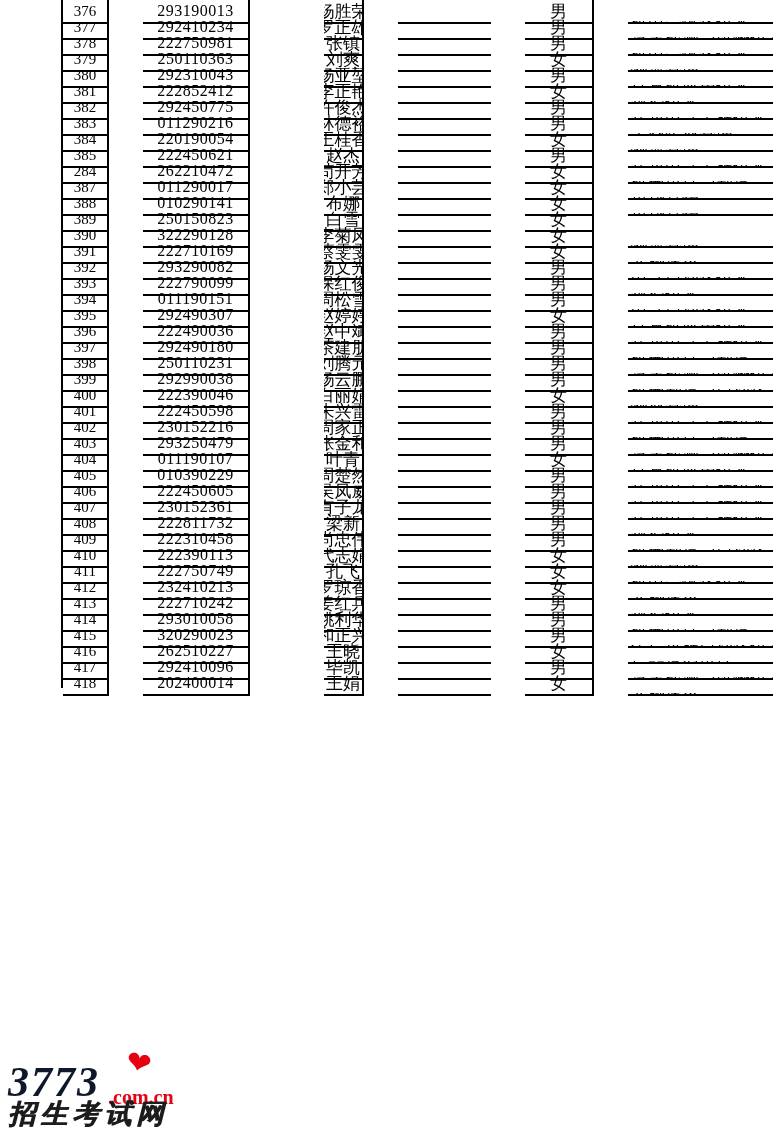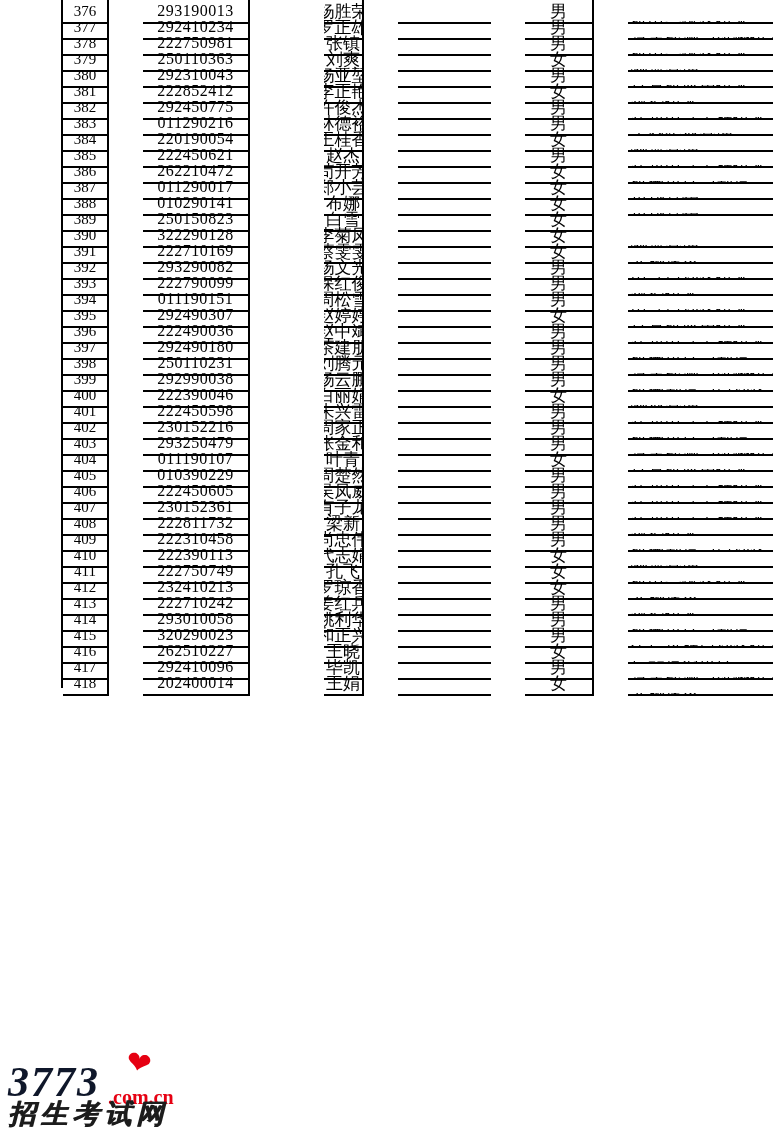--- a/index.html
+++ b/index.html
@@ -153,21 +153,21 @@
   <div class="row">
     <div class="cell rank">385</div>
     <div class="cell id">222450621</div>
     <div class="cell name">赵杰</div>
     <div class="cell score">410.83</div>
     <div class="cell gender">男</div>
     <div class="cell major">建筑电气工程技术</div>
   </div>
 
   <div class="row">
-    <div class="cell rank">386</div>
+    <div class="cell rank">284</div>
     <div class="cell id">262210472</div>
     <div class="cell name">苟开芳</div>
     <div class="cell score">410.50</div>
     <div class="cell gender">女</div>
     <div class="cell major">机械设计与制造</div>
   </div>
 
   <div class="row">
     <div class="cell rank">387</div>
     <div class="cell id">011290017</div>

